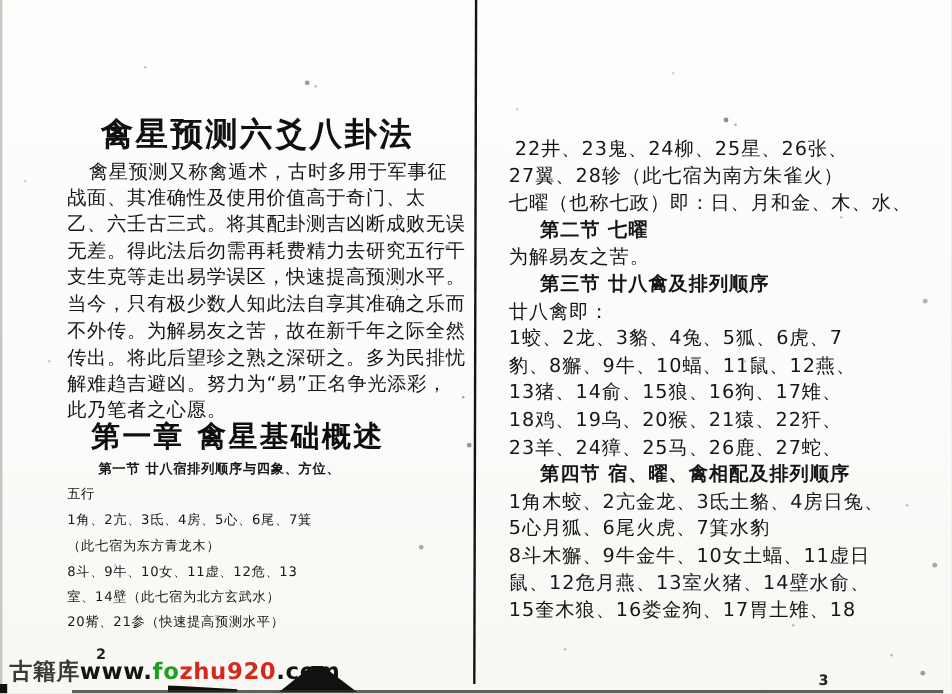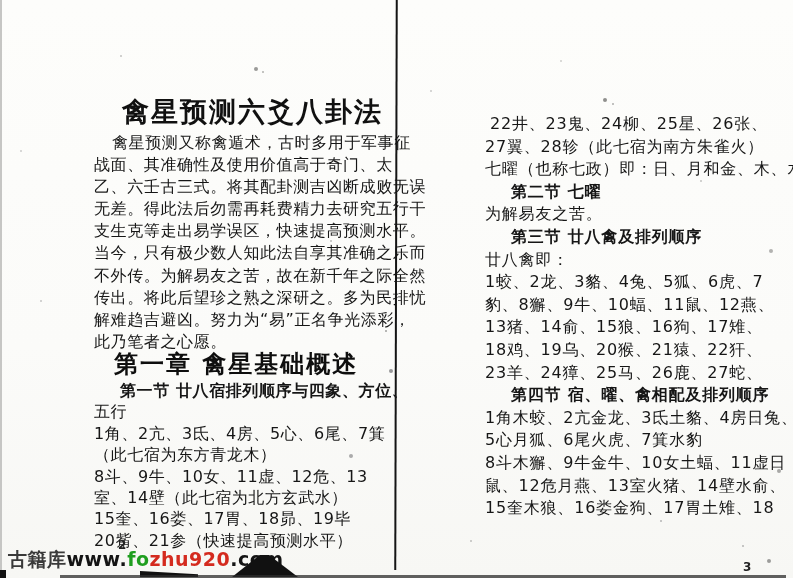--- a/index.html
+++ b/index.html
@@ -19,44 +19,44 @@
   .edge-line{
     position:absolute;left:0;top:0;width:2px;height:578px;
     background:#c6c6c4;
   }
   
   .spine{
     position:absolute;left:395px;top:0;width:2px;height:570px;
     background:#141414;
     transform:skewX(-0.15deg);
   }
-  .page{position:absolute;margin-left:38px;}
+  .page{position:absolute;}
   .page-left{left:56px;top:0;width:338px;height:578px;}
-  .page-right{left:447px;top:0;width:330px;height:578px;}
+  .page-right{left:424px;top:0;width:330px;height:578px;}
 
   .title{
     position:absolute;left:28px;top:94px;
     font-size:27px;font-weight:bold;letter-spacing:2px;
     white-space:nowrap;color:#101010;
   }
   .intro{
     position:absolute;left:0;top:132px;width:338px;
     font-size:16px;line-height:22.1px;letter-spacing:0.6px;
     font-weight:500;
   }
   .intro .ln{white-space:nowrap;}
   .ind1{padding-left:18px;}
   .chapter{
     position:absolute;left:20px;top:348px;
     font-size:24px;font-weight:bold;letter-spacing:2px;
     white-space:nowrap;color:#0e0e0e;
   }
   .list-left{
     position:absolute;left:0;top:380px;width:340px;
-    font-size:16px;line-height:21.4px;letter-spacing:0.6px;
+    font-size:11px;line-height:21.4px;letter-spacing:0.6px;
   }
   .list-left .ln{white-space:nowrap;}
   .sec{font-weight:bold;padding-left:26px;}
   .body-right{
     position:absolute;left:0;top:113px;width:340px;
     font-size:16px;line-height:22.6px;letter-spacing:0.8px;
   }
   .body-right .ln{white-space:nowrap;}
   .ind-sm{padding-left:5px;}
   .pagenum{
@@ -138,21 +138,20 @@
 
     <div class="chapter">第一章  禽星基础概述</div>
 
     <div class="list-left">
       <div class="ln sec">第一节  廿八宿排列顺序与四象、方位、</div>
       <div class="ln">五行</div>
       <div class="ln">1角、2亢、3氐、4房、5心、6尾、7箕</div>
       <div class="ln">（此七宿为东方青龙木）</div>
       <div class="ln">8斗、9牛、10女、11虚、12危、13</div>
       <div class="ln">室、14壁（此七宿为北方玄武水）</div>
-      <div class="ln">15奎、16娄、17胃、18昴、19毕</div>
       <div class="ln">20觜、21参（快速提高预测水平）</div>
     </div>
 
     <div class="pagenum pn-left">2</div>
   </div>
 
   <div class="page page-right">
     <div class="body-right">
       <div class="ln ind-sm">22井、23鬼、24柳、25星、26张、</div>
       <div class="ln">27翼、28轸（此七宿为南方朱雀火）</div>

